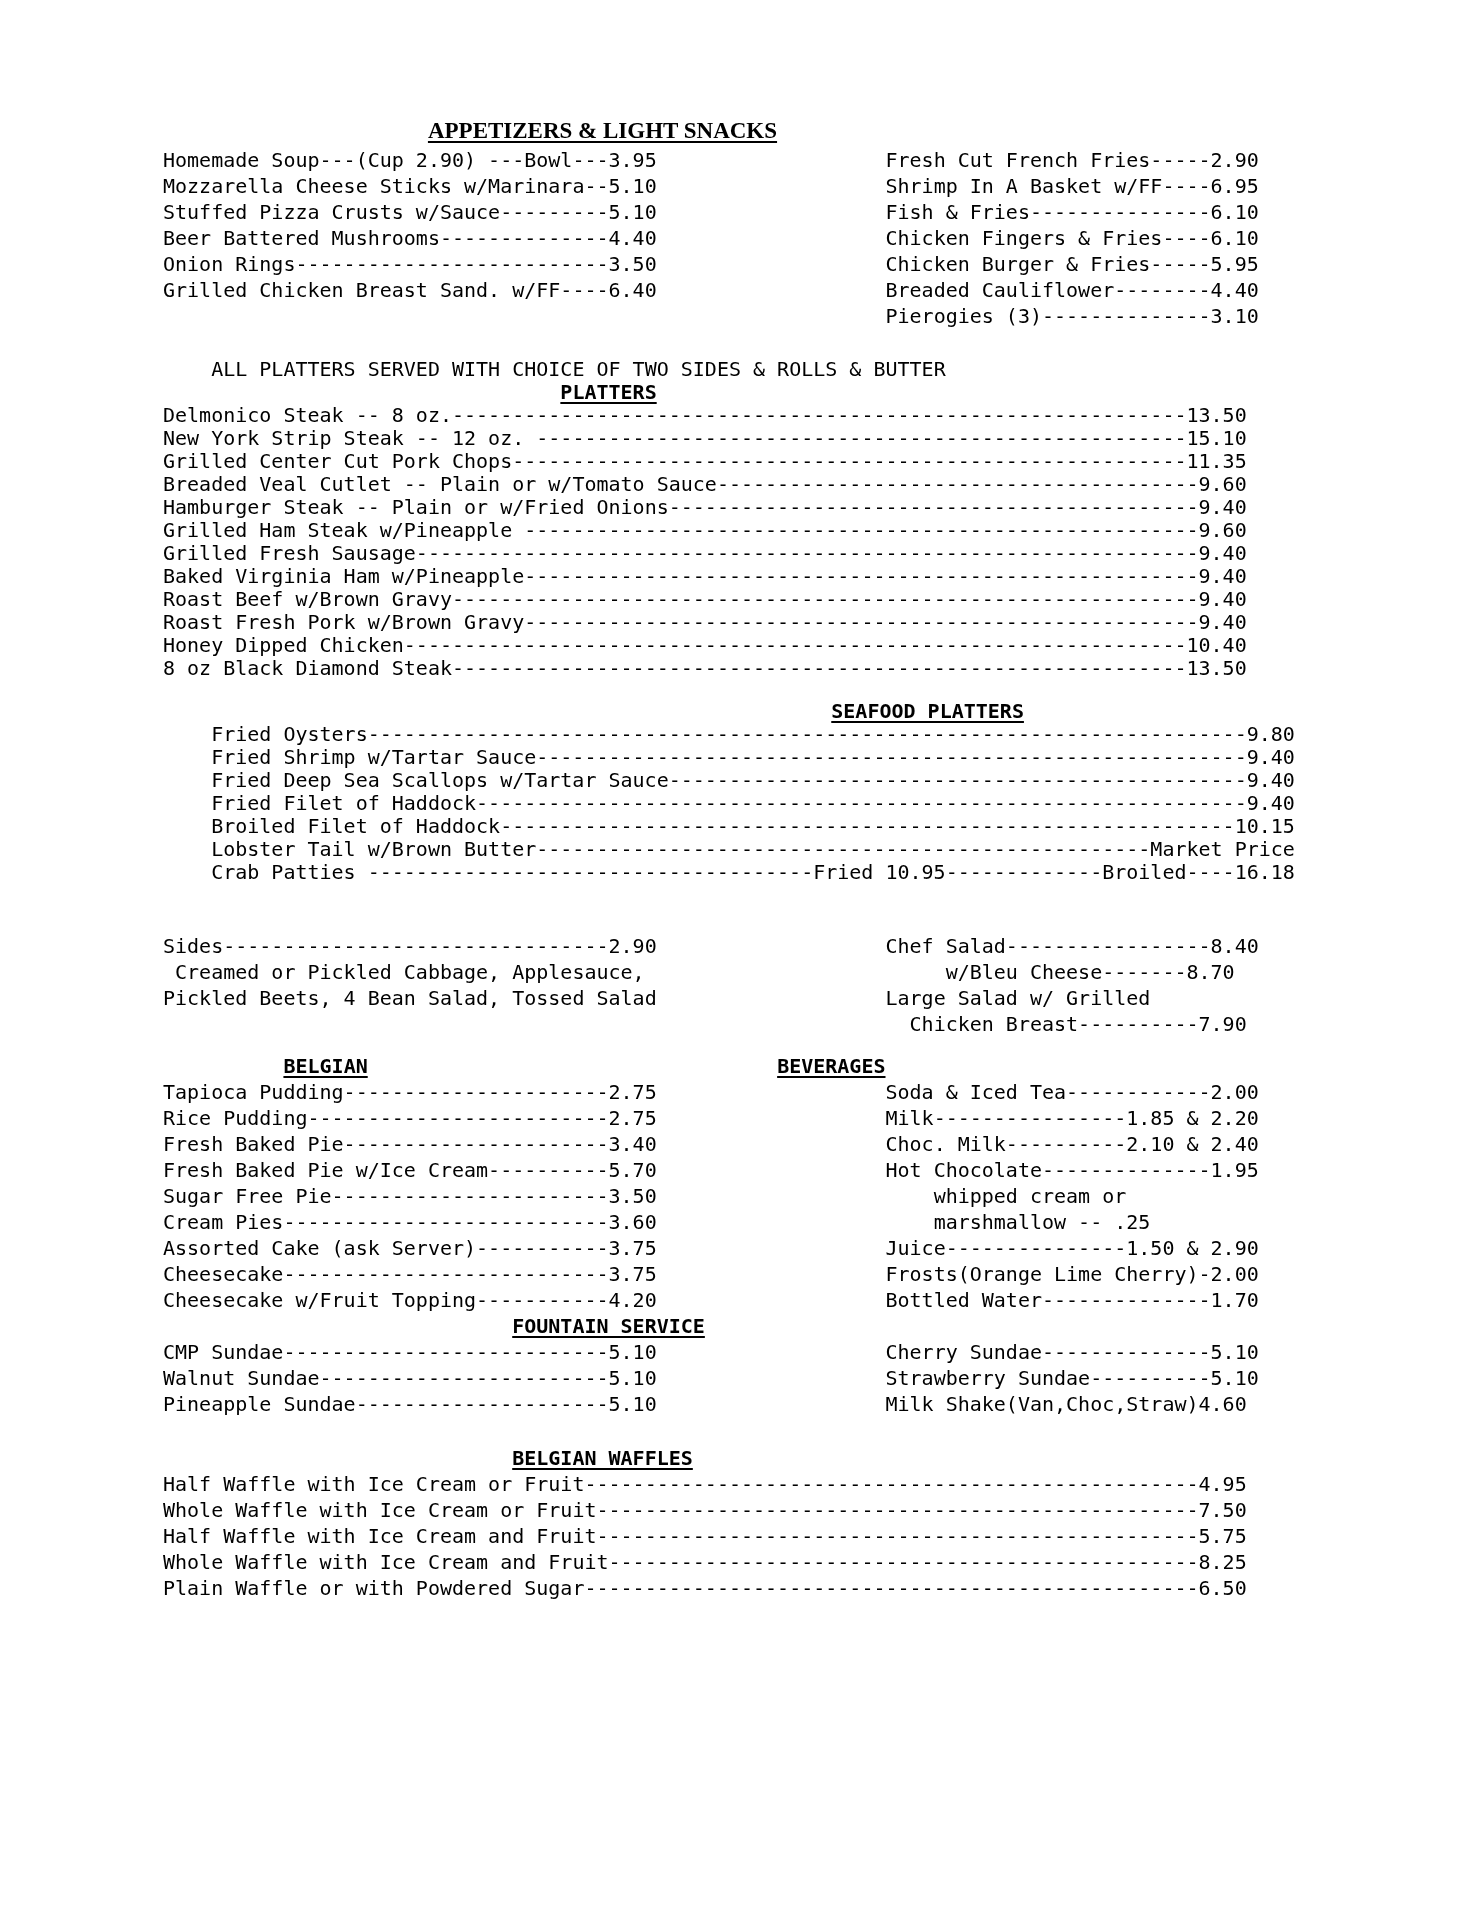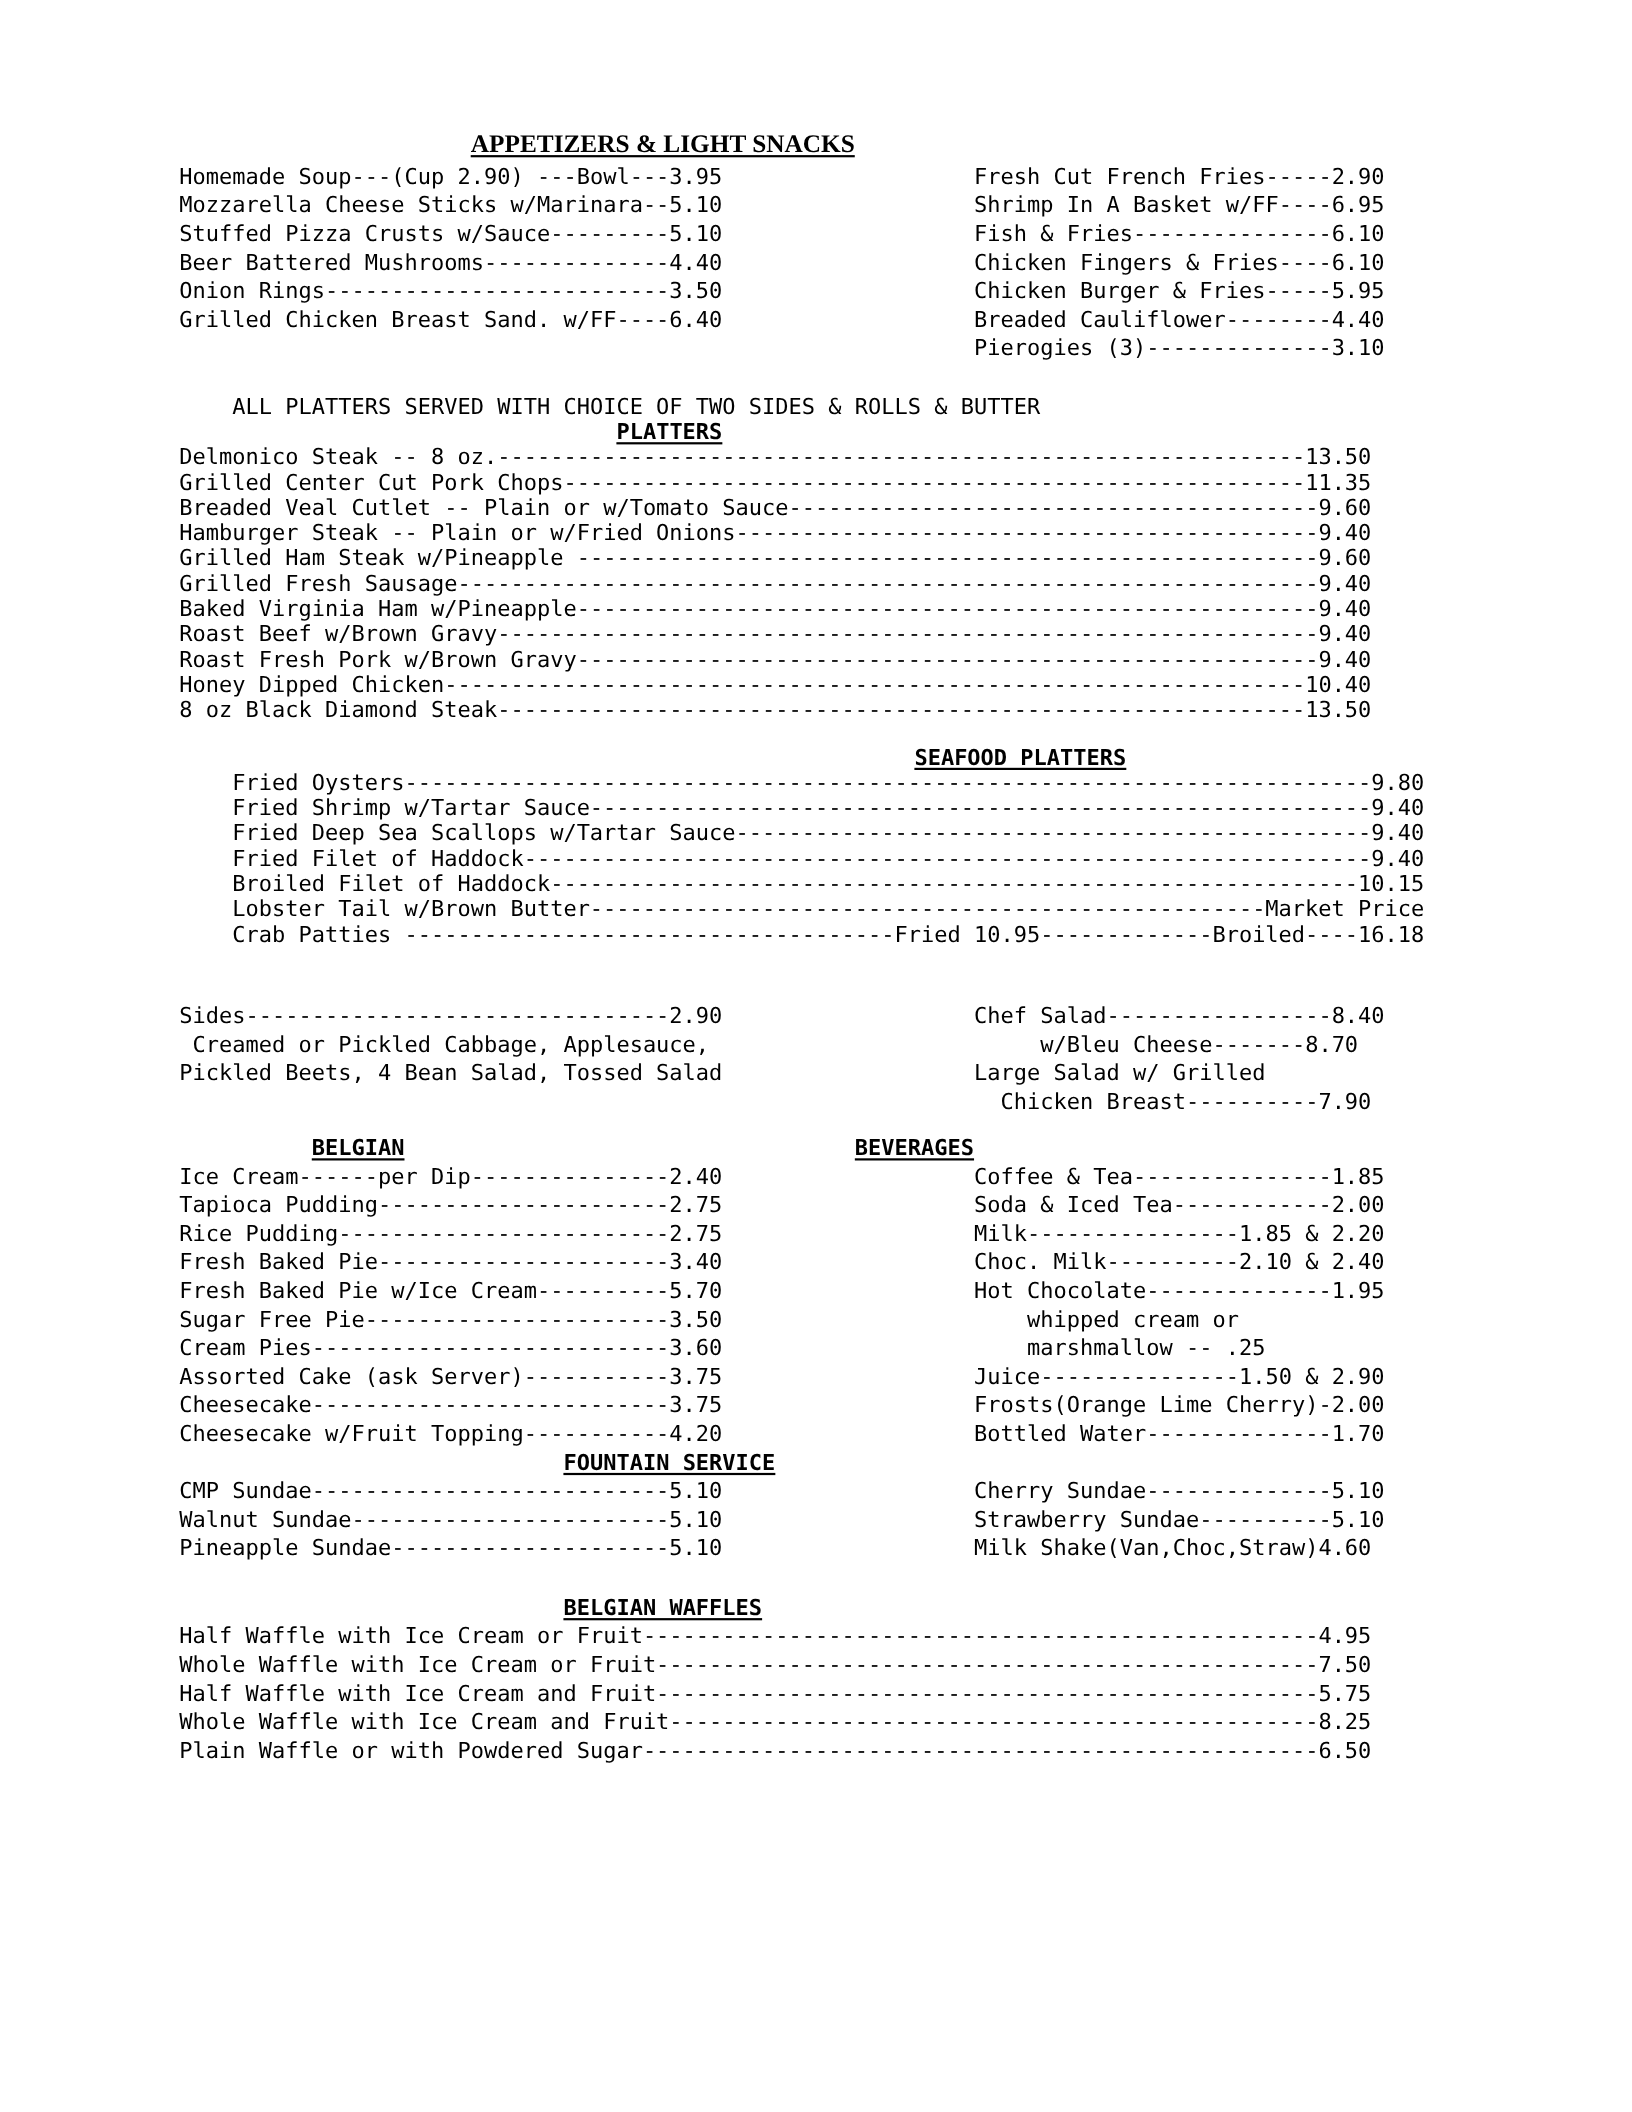--- a/index.html
+++ b/index.html
@@ -31,20 +31,21 @@
         <div class="line">Stuffed Pizza Crusts w/Sauce---------5.10                   Fish &amp; Fries---------------6.10</div>
         <div class="line">Beer Battered Mushrooms--------------4.40                   Chicken Fingers &amp; Fries----6.10</div>
         <div class="line">Onion Rings--------------------------3.50                   Chicken Burger &amp; Fries-----5.95</div>
         <div class="line">Grilled Chicken Breast Sand. w/FF----6.40                   Breaded Cauliflower--------4.40</div>
         <div class="line">                                                            Pierogies (3)--------------3.10</div>
       </div>
       <div class="sec-platters tight">
         <div class="line tight">    ALL PLATTERS SERVED WITH CHOICE OF TWO SIDES &amp; ROLLS &amp; BUTTER</div>
         <div class="line">                                 <span class="hdr">PLATTERS</span></div>
         <div class="line">Delmonico Steak -- 8 oz.-------------------------------------------------------------13.50</div>
+        <div class="line">New York Strip Steak -- 12 oz. ------------------------------------------------------15.10</div>
         <div class="line">Grilled Center Cut Pork Chops--------------------------------------------------------11.35</div>
         <div class="line">Breaded Veal Cutlet -- Plain or w/Tomato Sauce----------------------------------------9.60</div>
         <div class="line">Hamburger Steak -- Plain or w/Fried Onions--------------------------------------------9.40</div>
         <div class="line">Grilled Ham Steak w/Pineapple --------------------------------------------------------9.60</div>
         <div class="line">Grilled Fresh Sausage-----------------------------------------------------------------9.40</div>
         <div class="line">Baked Virginia Ham w/Pineapple--------------------------------------------------------9.40</div>
         <div class="line">Roast Beef w/Brown Gravy--------------------------------------------------------------9.40</div>
         <div class="line">Roast Fresh Pork w/Brown Gravy--------------------------------------------------------9.40</div>
         <div class="line">Honey Dipped Chicken-----------------------------------------------------------------10.40</div>
         <div class="line">8 oz Black Diamond Steak-------------------------------------------------------------13.50</div>
@@ -60,21 +61,20 @@
         <div class="line">Crab Patties -------------------------------------Fried 10.95-------------Broiled----16.18</div>
       </div>
       <div class="sec-sides-salads">
         <div class="line">Sides--------------------------------2.90                   Chef Salad-----------------8.40</div>
         <div class="line"> Creamed or Pickled Cabbage, Applesauce,                         w/Bleu Cheese-------8.70</div>
         <div class="line">Pickled Beets, 4 Bean Salad, Tossed Salad                   Large Salad w/ Grilled</div>
         <div class="line">                                                              Chicken Breast----------7.90</div>
       </div>
       <div class="sec-desserts-beverages">
         <div class="line">          <span class="hdr">BELGIAN</span>                                  <span class="hdr">BEVERAGES</span></div>
-        <div class="line">Ice Cream------per Dip---------------2.40                   Coffee &amp; Tea---------------1.85</div>
         <div class="line">Tapioca Pudding----------------------2.75                   Soda &amp; Iced Tea------------2.00</div>
         <div class="line">Rice Pudding-------------------------2.75                   Milk----------------1.85 &amp; 2.20</div>
         <div class="line">Fresh Baked Pie----------------------3.40                   Choc. Milk----------2.10 &amp; 2.40</div>
         <div class="line">Fresh Baked Pie w/Ice Cream----------5.70                   Hot Chocolate--------------1.95</div>
         <div class="line">Sugar Free Pie-----------------------3.50                       whipped cream or</div>
         <div class="line">Cream Pies---------------------------3.60                       marshmallow -- .25</div>
         <div class="line">Assorted Cake (ask Server)-----------3.75                   Juice---------------1.50 &amp; 2.90</div>
         <div class="line">Cheesecake---------------------------3.75                   Frosts(Orange Lime Cherry)-2.00</div>
         <div class="line">Cheesecake w/Fruit Topping-----------4.20                   Bottled Water--------------1.70</div>
       </div>

